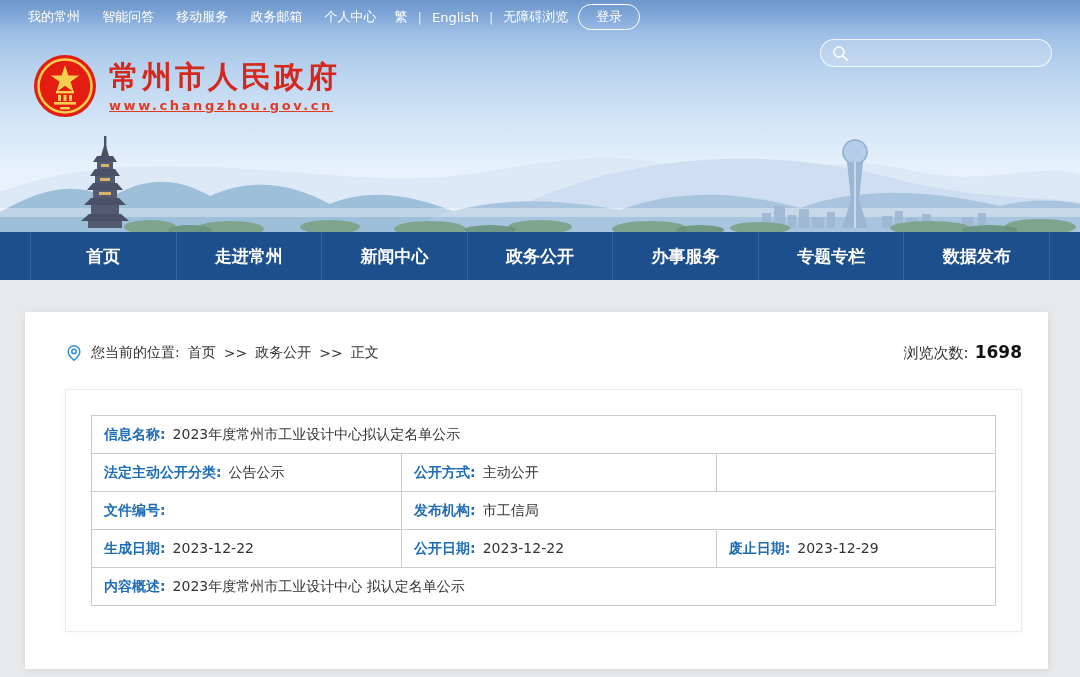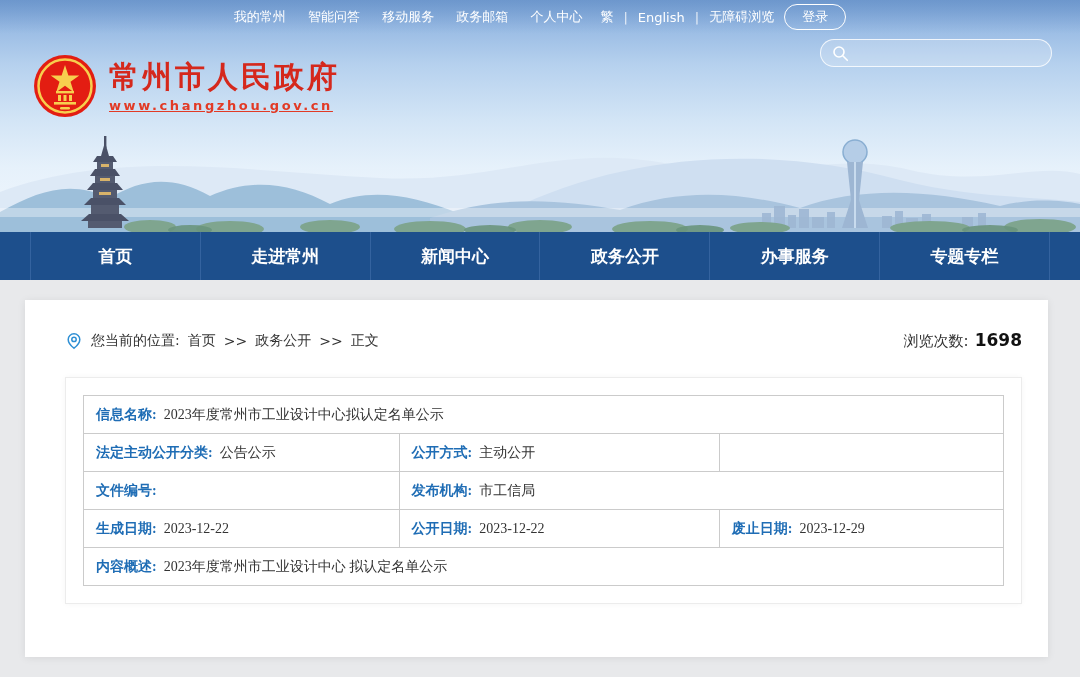--- a/index.html
+++ b/index.html
@@ -10,21 +10,21 @@
     font-family:"DejaVu Sans","Liberation Sans",sans-serif;
   }
   
   .site-header {
     position:relative; height:232px;
     background:linear-gradient(180deg,#7ea8da 0%,#96b9e3 10%,#b6d1ee 28%,#d3e5f6 52%,#e6f1fb 72%,#f1f7fd 100%);
     overflow:hidden;
   }
   .topbar {
     position:absolute; top:0; left:0; right:0; height:34px;
-    display:flex; justify-content:center; align-items:center;
+    display:flex; justify-content:flex-start; align-items:center;
     padding:0 28px; color:#fff; font-size:13px;
     background:linear-gradient(180deg, rgba(88,130,188,.45), rgba(88,130,188,0));
   }
   .topbar-left span.link { margin-right:18px; cursor:pointer; }
   .topbar-right { display:flex; align-items:center; gap:10px; }
   .topbar .pipe { color:rgba(255,255,255,.8); }
   .login-btn {
     border:1px solid #fff; border-radius:13px; padding:3px 17px;
     background:transparent; color:#fff; font-size:13px; cursor:pointer;
   }
@@ -48,38 +48,37 @@
   .banner-svg { position:absolute; left:0; bottom:0; width:1080px; height:118px; }
   
   .mainnav { display:flex; height:48px; background:#1d4f8c; padding:0 30px; }
   .nav-item {
     flex:1; display:flex; align-items:center; justify-content:center;
     color:#fff; font-size:17px; font-weight:bold; cursor:pointer;
     border-left:1px solid #34639f;
   }
   .nav-item:last-child { border-right:1px solid #34639f; }
   
-  .content { padding:20px 32px 0 25px; }
+  .content { padding:20px 32px 0 25px;margin-top:12px; }
   .card {
     background:#fff; height:357px;
     box-shadow:0 1px 8px rgba(0,0,0,.08);
     padding:0 26px 0 40px;
   }
   .crumb-row {
     display:flex; align-items:center; justify-content:space-between;
     padding-top:30px; font-size:14px; color:#333;
   }
   .crumb-left { display:flex; align-items:center; gap:8px; }
   .crumb-left .part { cursor:pointer; }
   .views { font-size:15px; color:#333; }
   .views .count { font-weight:bold; color:#111; font-size:17px; margin-left:6px; }
   .table-wrap {
-    margin-top:26px; border:1px solid #ececec; padding:17px;
+    margin-top:26px; border:1px solid #ececec; padding:25px;
     box-shadow:0 0 6px rgba(0,0,0,.04);
-    font-family:Liberation Serif, serif;
   }
   table.info-table { width:100%; border-collapse:collapse; table-layout:fixed; border:1px solid #c2c2c2; }
   table.info-table td {
     border:1px solid #cbcbcb; height:38px; padding:0 8px 0 12px;
     font-size:14px; vertical-align:middle; white-space:nowrap; overflow:hidden;
   }
   .lbl { color:#1f6db5; font-weight:bold; margin-right:7px; }
   .val { color:#333; }
 </style>
 </head>
@@ -195,20 +194,21 @@
   </svg>
 </header>
 
 <nav class="mainnav">
   <div class="nav-item">首页</div>
   <div class="nav-item">走进常州</div>
   <div class="nav-item">新闻中心</div>
   <div class="nav-item">政务公开</div>
   <div class="nav-item">办事服务</div>
   <div class="nav-item">专题专栏</div>
+  <div class="nav-item">数据发布</div>
 </nav>
 
 <div class="content">
   <div class="card">
 
     <div class="crumb-row">
       <div class="crumb-left">
         <svg width="18" height="18" viewBox="0 0 18 18">
           <path d="M9,1.8 C5.8,1.8 3.2,4.3 3.2,7.4 C3.2,11.6 9,16.2 9,16.2 C9,16.2 14.8,11.6 14.8,7.4 C14.8,4.3 12.2,1.8 9,1.8 Z" fill="none" stroke="#2e8fd4" stroke-width="1.5"></path>
           <circle cx="9" cy="7.4" r="2.2" fill="none" stroke="#2e8fd4" stroke-width="1.5"></circle>

